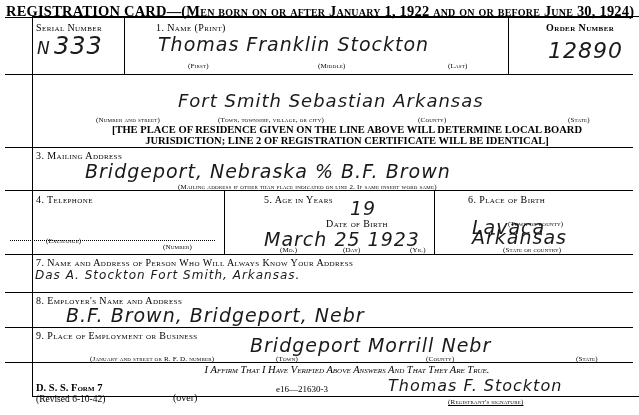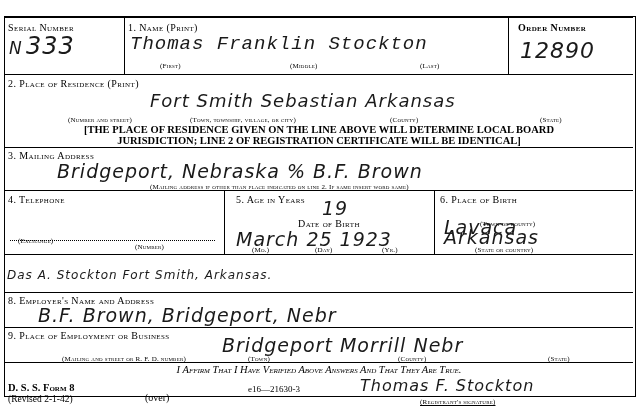--- a/index.html
+++ b/index.html
@@ -27,21 +27,21 @@
     white-space:nowrap;
   }
   .tiny{
     font-family:"Liberation Serif", serif;
     font-size:7px;
     font-variant:small-caps;
     letter-spacing:.2px;
     white-space:nowrap;
     text-align:right;
   }
-  .abs{position:absolute;}
+  .abs{position:absolute;margin-left:28px;}
   .hl{position:absolute;border-top:1px solid #000;}
   .vl{position:absolute;border-left:1px solid #000;}
   .dot{position:absolute;border-top:1px dotted #000;}
 
   
   #title{
     position:absolute;left:6px;top:3px;width:627px;
     font-family:"Liberation Serif", serif;
     font-variant:small-caps;
     font-weight:bold;
@@ -52,40 +52,40 @@
   .center{text-align:center;}
   .bold{font-weight:bold;}
 </style>
 </head>
 <body>
 
 <div id="card">
 
   <div class="abs" style="left:4px;top:16px;width:630px;height:379px;border:1px solid #000;"></div>
 
+  <div id="title" class="center">REGISTRATION CARD—(Men born on or after January 1, 1922 and on or before June 30, 1924)</div>
   <div class="hl" style="left:5px;top:17px;width:628px;"></div>
 
   <div class="hl" style="left:5px;top:74px;width:628px;"></div>
   <div class="vl" style="left:124px;top:18px;height:56px;"></div>
   <div class="vl" style="left:508px;top:18px;height:56px;"></div>
 
   <div class="lbl abs" style="left:8px;top:22px;">Serial Number</div>
   <div class="hand abs" style="left:9px;top:38px;font-size:17px;">N</div>
   <div class="hand abs" style="left:26px;top:32px;font-size:24px;">333</div>
 
   <div class="lbl abs" style="left:128px;top:22px;">1. Name (Print)</div>
-  <div class="hand abs" style="left:130px;top:33px;font-size:19px;font-family:Liberation Mono, monospace;">Thomas Franklin Stockton</div>
+  <div class="hand abs" style="left:130px;top:33px;font-size:19px;">Thomas Franklin Stockton</div>
   <div class="tiny abs" style="left:160px;top:62px;">(First)</div>
   <div class="tiny abs" style="left:290px;top:62px;">(Middle)</div>
   <div class="tiny abs" style="left:420px;top:62px;">(Last)</div>
 
   <div class="lbl abs" style="left:518px;top:22px;font-weight:bold;">Order Number</div>
   <div class="hand abs" style="left:520px;top:38px;font-size:22px;">12890</div>
 
-  <div class="lbl abs" style="left:8px;top:78px;">2. Place of Residence (Print)</div>
   <div class="hand abs" style="left:150px;top:90px;font-size:18px;">Fort Smith Sebastian Arkansas</div>
   <div class="tiny abs" style="left:68px;top:116px;">(Number and street)</div>
   <div class="tiny abs" style="left:190px;top:116px;">(Town, township, village, or city)</div>
   <div class="tiny abs" style="left:390px;top:116px;">(County)</div>
   <div class="tiny abs" style="left:540px;top:116px;">(State)</div>
 
   <div class="abs center bold" style="left:5px;top:124px;width:628px;font-variant:small-caps;font-size:10.5px;">[THE PLACE OF RESIDENCE GIVEN ON THE LINE ABOVE WILL DETERMINE LOCAL BOARD</div>
   <div class="abs center bold" style="left:5px;top:135px;width:628px;font-variant:small-caps;font-size:10.5px;">JURISDICTION; LINE 2 OF REGISTRATION CERTIFICATE WILL BE IDENTICAL]</div>
   <div class="hl" style="left:5px;top:147px;width:628px;"></div>
 
@@ -110,39 +110,40 @@
   <div class="tiny abs" style="left:252px;top:246px;">(Mo.)</div>
   <div class="tiny abs" style="left:315px;top:246px;">(Day)</div>
   <div class="tiny abs" style="left:382px;top:246px;">(Yr.)</div>
 
   <div class="lbl abs" style="left:440px;top:194px;">6. Place of Birth</div>
   <div class="hand abs" style="left:444px;top:216px;font-size:19px;">Lavaca</div>
   <div class="tiny abs" style="left:480px;top:220px;">(Town or county)</div>
   <div class="hand abs" style="left:444px;top:226px;font-size:19px;">Arkansas</div>
   <div class="tiny abs" style="left:475px;top:246px;">(State or country)</div>
 
+  <div class="lbl abs" style="left:8px;top:257px;">7. Name and Address of Person Who Will Always Know Your Address</div>
   <div class="hand abs" style="left:7px;top:268px;font-size:12px;">Das A. Stockton Fort Smith, Arkansas.</div>
   <div class="hl" style="left:5px;top:292px;width:628px;"></div>
 
   <div class="lbl abs" style="left:8px;top:295px;">8. Employer's Name and Address</div>
   <div class="hand abs" style="left:38px;top:304px;font-size:19px;">B.F. Brown, Bridgeport, Nebr</div>
   <div class="hl" style="left:5px;top:327px;width:628px;"></div>
 
   <div class="lbl abs" style="left:8px;top:330px;">9. Place of Employment or Business</div>
   <div class="hand abs" style="left:222px;top:334px;font-size:19px;">Bridgeport Morrill Nebr</div>
-  <div class="tiny abs" style="left:62px;top:355px;">(Mailing and street or R. F. D. number)</div>
+  <div class="tiny abs" style="left:62px;top:355px;">(January and street or R. F. D. number)</div>
   <div class="tiny abs" style="left:248px;top:355px;">(Town)</div>
   <div class="tiny abs" style="left:398px;top:355px;">(County)</div>
   <div class="tiny abs" style="left:548px;top:355px;">(State)</div>
   <div class="hl" style="left:5px;top:362px;width:628px;"></div>
 
   <div class="abs center" style="left:5px;top:364px;width:628px;font-variant:small-caps;font-size:10.5px;font-style:italic;">I Affirm That I Have Verified Above Answers And That They Are True.</div>
 
   <div class="hand abs" style="left:360px;top:376px;font-size:16px;">Thomas F. Stockton</div>
   <div class="hl" style="left:352px;top:396px;width:210px;"></div>
   <div class="tiny abs" style="left:420px;top:398px;text-decoration:underline;">(Registrant's signature)</div>
 
-  <div class="abs" style="left:8px;top:382px;font-variant:small-caps;font-weight:bold;font-size:10.5px;">D. S. S. Form 8</div>
-  <div class="abs" style="left:8px;top:394px;font-size:9.5px;">(Revised 2-1-42)</div>
+  <div class="abs" style="left:8px;top:382px;font-variant:small-caps;font-weight:bold;font-size:10.5px;">D. S. S. Form 7</div>
+  <div class="abs" style="left:8px;top:394px;font-size:9.5px;">(Revised 6-10-42)</div>
   <div class="abs" style="left:145px;top:392px;font-size:10px;">(over)</div>
   <div class="abs" style="left:248px;top:384px;font-size:9px;">e16—21630-3</div>
 
 </div>
 
 </body></html>

